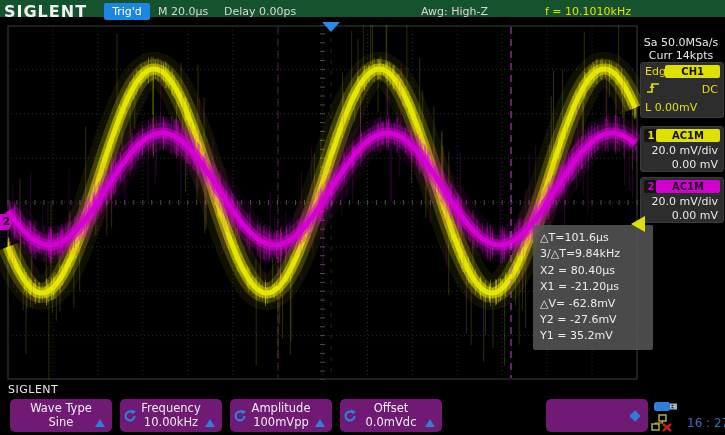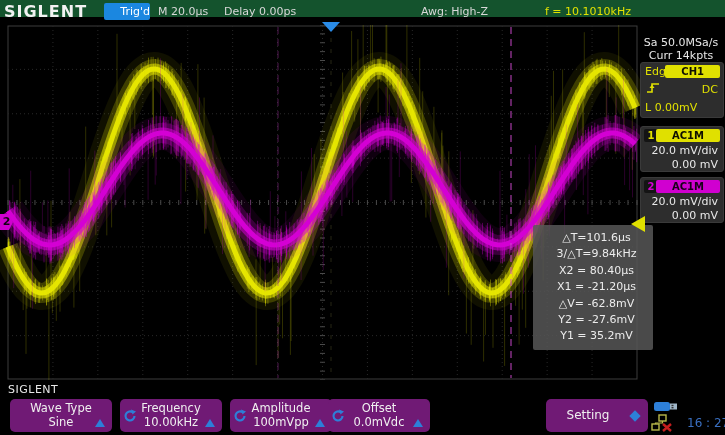--- a/index.html
+++ b/index.html
@@ -4,40 +4,40 @@
 <style>
   html,body{margin:0;padding:0;background:#000;}
   body{width:725px;height:435px;position:relative;overflow:hidden;
        font-family:"DejaVu Sans","Liberation Sans",sans-serif;color:#d8d8d8;}
   .abs{position:absolute;}
 
   
   #topbar{left:0;top:0;width:725px;height:17px;background:#14532d;z-index:8;}
   #brand{left:4px;top:2px;font-size:16px;font-weight:bold;letter-spacing:1px;color:#f2f2f2;}
   #trig-badge{left:104px;top:3px;width:46px;height:17px;background:#1b87e0;color:#fff;
-      font-size:11px;text-align:right;line-height:17px;border-radius:2px;}
+      font-size:11px;text-align:center;line-height:17px;border-radius:2px;}
   .tb-txt{top:5px;font-size:11px;color:#d8d8d8;white-space:pre;}
   #freq-counter{left:545px;top:5px;font-size:11px;color:#e2e200;}
 
   
   #scope{left:0;top:25px;z-index:1;}
   #trig-pos-marker{left:322px;top:22px;width:0;height:0;z-index:9;
       border-left:9px solid transparent;border-right:9px solid transparent;
       border-top:10px solid #2a8ce8;}
   #ch2-marker{left:0;top:214px;width:13px;height:16px;background:#d000d0;color:#150015;
       font-size:11px;font-weight:bold;text-align:center;line-height:16px;z-index:4;
       clip-path:polygon(0 0,9px 0,13px 8px,9px 16px,0 16px);}
   #trig-level-marker{left:631px;top:216px;width:0;height:0;z-index:7;
       border-top:8px solid transparent;border-bottom:8px solid transparent;
       border-right:14px solid #e0e000;}
 
   
   #meas-box{left:533px;top:225px;width:113px;z-index:5;background:rgba(88,88,88,.84);
       border-radius:2px;padding:5px 0 5px 7px;}
-  #meas-box div{font-size:11px;line-height:16.4px;color:#ececec;white-space:pre;text-align:center;}
+  #meas-box div{font-size:11px;line-height:16.4px;color:#ececec;white-space:pre;}
   #sample-info{left:637px;top:27px;width:88px;text-align:center;font-size:11px;
       line-height:13px;color:#e8e8e8;z-index:6;white-space:pre-line;margin-top:9px;}
   .side-box{left:640px;width:82px;background:#2d2d2d;border:1px solid #3a3a3a;
       border-radius:3px;z-index:6;}
   #trig-box{top:62px;height:54px;color:#e0e000;font-size:11px;}
   .tb-row{position:relative;height:18px;line-height:18px;padding:0 4px;}
   .badge{position:absolute;right:3px;top:2px;height:13px;line-height:13px;
       padding:0 16px;font-size:10px;font-weight:bold;border-radius:2px;
       background:#e0e000;color:#101000;}
   .ch-box{height:44px;font-size:11px;color:#e8e8e8;}
@@ -321,36 +321,35 @@
         <polygon points="8,0.5 13,2.5 9.5,5.5" fill="#2d7fd8"></polygon>
       </svg>
   </span>
   <div class="btn-lines">
     <div>Amplitude</div>
     <div>100mVpp</div>
   </div>
   <span class="up-arrow"></span>
 </div>
 
-<div class="abs menu-btn" style="left:328px">
+<div class="abs menu-btn" style="left:340px">
   <span class="knob-icon">
     <svg width="14" height="14">
         <path d="M11.5,7a4.5,4.5 0 1,1 -2.2-3.9" fill="none" stroke="#2d7fd8" stroke-width="2.2"></path>
         <polygon points="8,0.5 13,2.5 9.5,5.5" fill="#2d7fd8"></polygon>
       </svg>
   </span>
   <div class="btn-lines">
     <div>Offset</div>
     <div>0.0mVdc</div>
   </div>
   <span class="up-arrow"></span>
 </div>
 
 <div id="setting-btn" class="abs menu-btn">
-  <span id="setting-label">Setting</span>
   <span class="diamond"></span>
 </div>
 
 <span id="usb-icon" class="abs">
   <svg width="26" height="13">
     <rect x="1" y="2" width="16" height="9" rx="2.5" fill="#2d7fd8"></rect>
     <rect x="17" y="3.5" width="7" height="6" fill="#9fb6c8"></rect>
     <rect x="18.5" y="4.8" width="2" height="1.4" fill="#333"></rect>
     <rect x="18.5" y="7" width="2" height="1.4" fill="#333"></rect>
   </svg>

